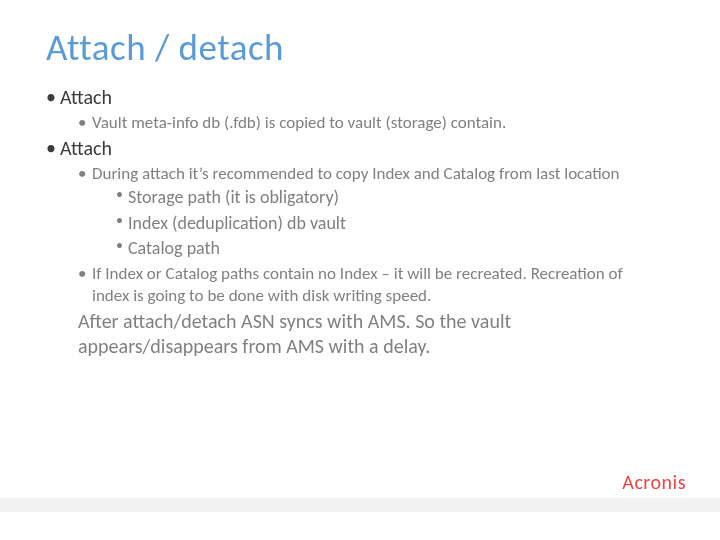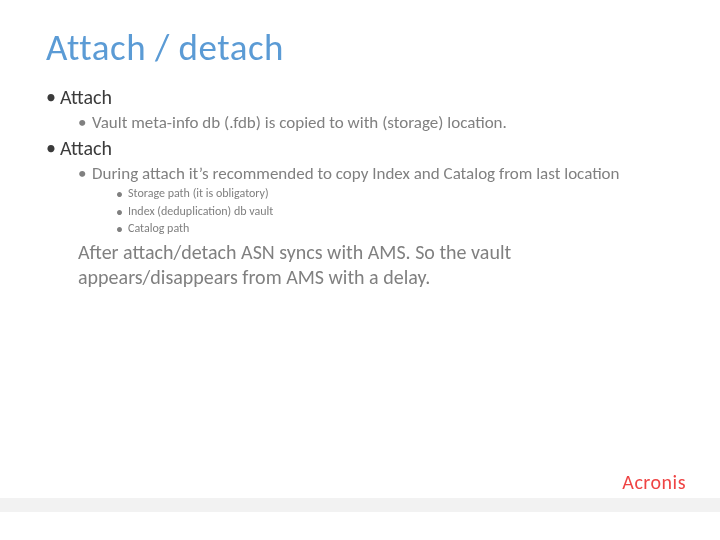--- a/index.html
+++ b/index.html
@@ -69,21 +69,21 @@
     color: #808080;
     font-size: 17px;
   }
   .lvl3 {
     margin-top: 2px;
   }
   .lvl3 > li {
     position: relative;
     padding-left: 12px;
     margin-left: 24px;
-    font-size: 12px;
+    font-size: 18px;
     color: #808080;
     line-height: 1.3;
     margin-bottom: 2px;
   }
   .lvl3 > li::before {
     content: "•";
     position: absolute;
     left: 0;
     top: 0;
     color: #808080;
@@ -120,35 +120,36 @@
 
 <div class="slide">
 
   <h1 class="title">Attach / detach</h1>
 
   <ul class="lvl1">
 
     <li>
       <span>Attach</span>
       <ul class="lvl2">
-        <li>Vault meta-info db (.fdb) is copied to with (storage) location.</li>
+        <li>Vault meta-info db (.fdb) is copied to vault (storage) contain.</li>
       </ul>
     </li>
 
     <li>
       <span>Attach</span>
       <ul class="lvl2">
         <li>
           <span>During attach it’s recommended to copy Index and Catalog from last location</span>
           <ul class="lvl3">
             <li>Storage path (it is obligatory)</li>
             <li>Index (deduplication) db vault</li>
             <li>Catalog path</li>
           </ul>
         </li>
+        <li>If Index or Catalog paths contain no Index – it will be recreated. Recreation of index is going to be done with disk writing speed.</li>
       </ul>
       <div class="after-note">After attach/detach ASN syncs with AMS. So the vault appears/disappears from AMS with a delay.</div>
     </li>
 
   </ul>
 
 </div>
 
 <div class="brand">Acronis</div>
 <div class="footer-stripe"></div>

